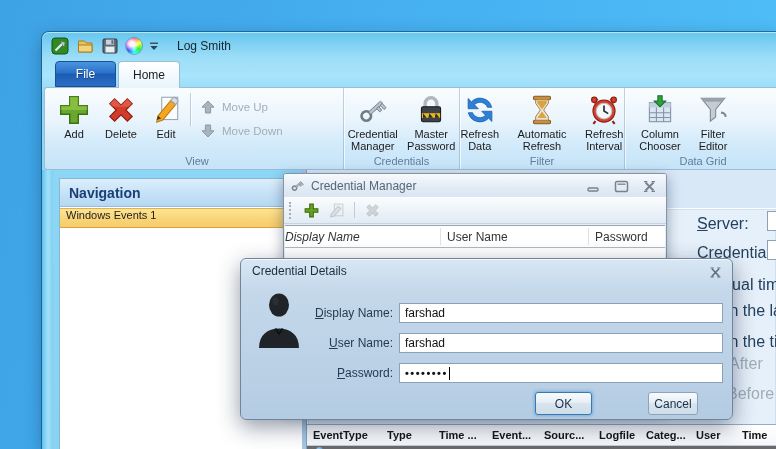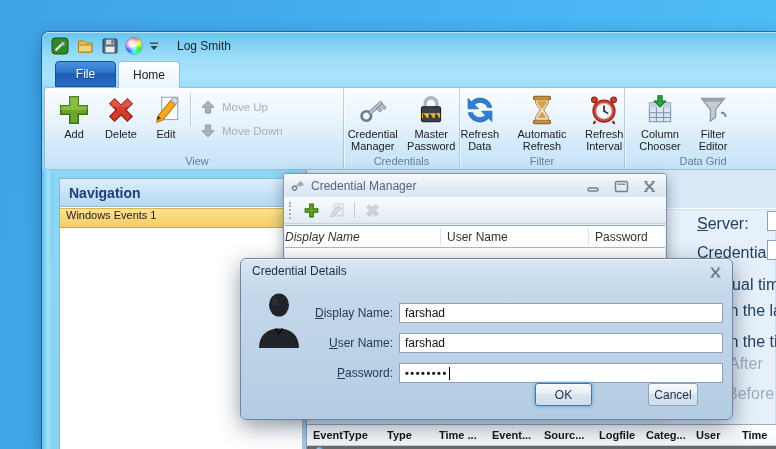--- a/index.html
+++ b/index.html
@@ -111,21 +111,21 @@
       border:1px solid #72839a;border-radius:6px;
       box-shadow:inset 0 1px 0 rgba(255,255,255,.7), 0 7px 22px rgba(10,30,60,.45);}
   .dlgtitle{position:absolute;left:11px;top:5px;font-size:12px;color:#1d2d3e;}
   .dlgclose{position:absolute;right:9px;top:5px;width:15px;height:13px;}
   .person{position:absolute;left:15px;top:33px;width:46px;height:56px;}
   .drow-label{position:absolute;left:20px;width:132px;text-align:right;font-size:12px;color:#243b52;}
   .dinput{position:absolute;left:158px;width:324px;height:20px;background:#fff;
       border:1px solid #8ca1b8;font-size:12px;color:#111;display:flex;align-items:center;padding-left:5px;}
   .dots{font-size:11px;font-weight:bold;letter-spacing:1.5px;}
   .caret{display:inline-block;width:1px;height:13px;background:#000;margin-left:1px;}
-  .dbtn{position:absolute;top:124px;height:23px;border-radius:3px;font-size:12px;color:#1c3síz;
+  .dbtn{position:absolute;top:133px;height:23px;border-radius:3px;font-size:12px;color:#1c3síz;
       color:#1c3048;display:flex;align-items:center;justify-content:center;
       background:linear-gradient(180deg,#f8fbfd 0%,#e7eef5 45%,#d8e4ee 50%,#cfdeea 100%);
       border:1px solid #8ba3bd;}
   .dbtn.ok{left:294px;width:57px;border-color:#3a79ae;box-shadow:0 0 3px 1px rgba(86,156,214,.65);}
   .dbtn.cancel{left:407px;width:50px;}
   .dis-ico{opacity:.45;filter:grayscale(100%);}
 </style>
 </head>
 <body>
 

